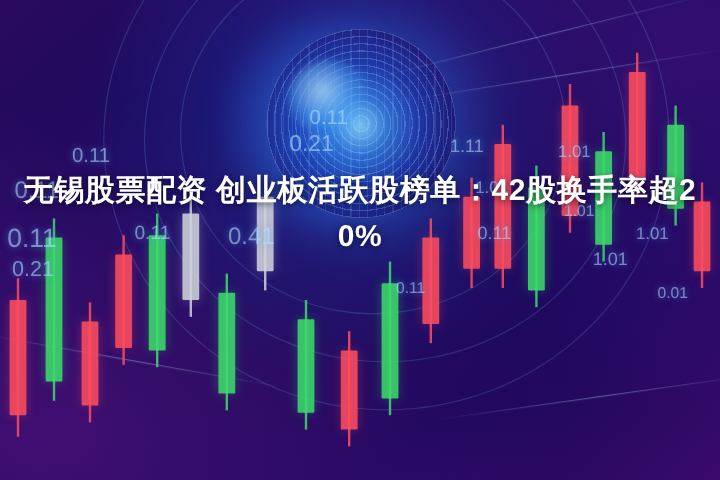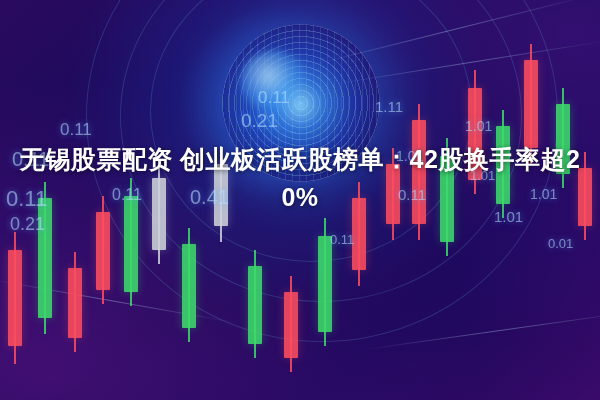--- a/index.html
+++ b/index.html
@@ -155,21 +155,21 @@
         <div class="wick" style="top: 88px; height: 100px; background: rgb(61, 220, 107); opacity: 0.85;"></div>
         <div class="body" style="top: 104px; height: 70px; background: rgb(61, 220, 107); opacity: 0.88; box-shadow: rgba(61, 220, 107, 0.333) 0px 0px 10px;"></div>
       </div>
       <div class="candle" style="left: 578px; top: 0px; width: 14px; height: 400px;">
         <div class="wick" style="top: 152px; height: 88px; background: rgb(255, 77, 94); opacity: 0.85;"></div>
         <div class="body" style="top: 168px; height: 58px; background: rgb(255, 77, 94); opacity: 0.88; box-shadow: rgba(255, 77, 94, 0.333) 0px 0px 10px;"></div>
       </div>
     </div>
   <div id="number-layer">
       <div class="num" style="left: 258px; top: 88px; font-size: 17px;">0.11</div>
-      <div class="num" style="left: 375px; top: 98px; font-size: 15px;">1.11</div>
+      <div class="num" style="left: 375px; top: 114px; font-size: 15px;">1.11</div>
       <div class="num" style="left: 241px; top: 110px; font-size: 19px;">0.21</div>
       <div class="num" style="left: 60px; top: 120px; font-size: 17px;">0.11</div>
       <div class="num" style="left: 465px; top: 118px; font-size: 14px;">1.01</div>
       <div class="num" style="left: 12px; top: 148px; font-size: 20px;">0.11</div>
       <div class="num" style="left: 396px; top: 148px; font-size: 14px;">1.01</div>
       <div class="num" style="left: 470px; top: 168px; font-size: 13px;">1.01</div>
       <div class="num" style="left: 6px; top: 186px; font-size: 22px;">0.11</div>
       <div class="num" style="left: 112px; top: 186px; font-size: 16px;">0.11</div>
       <div class="num" style="left: 190px; top: 186px; font-size: 20px; text-align: center;">0.41</div>
       <div class="num" style="left: 398px; top: 186px; font-size: 15px;">0.11</div>

